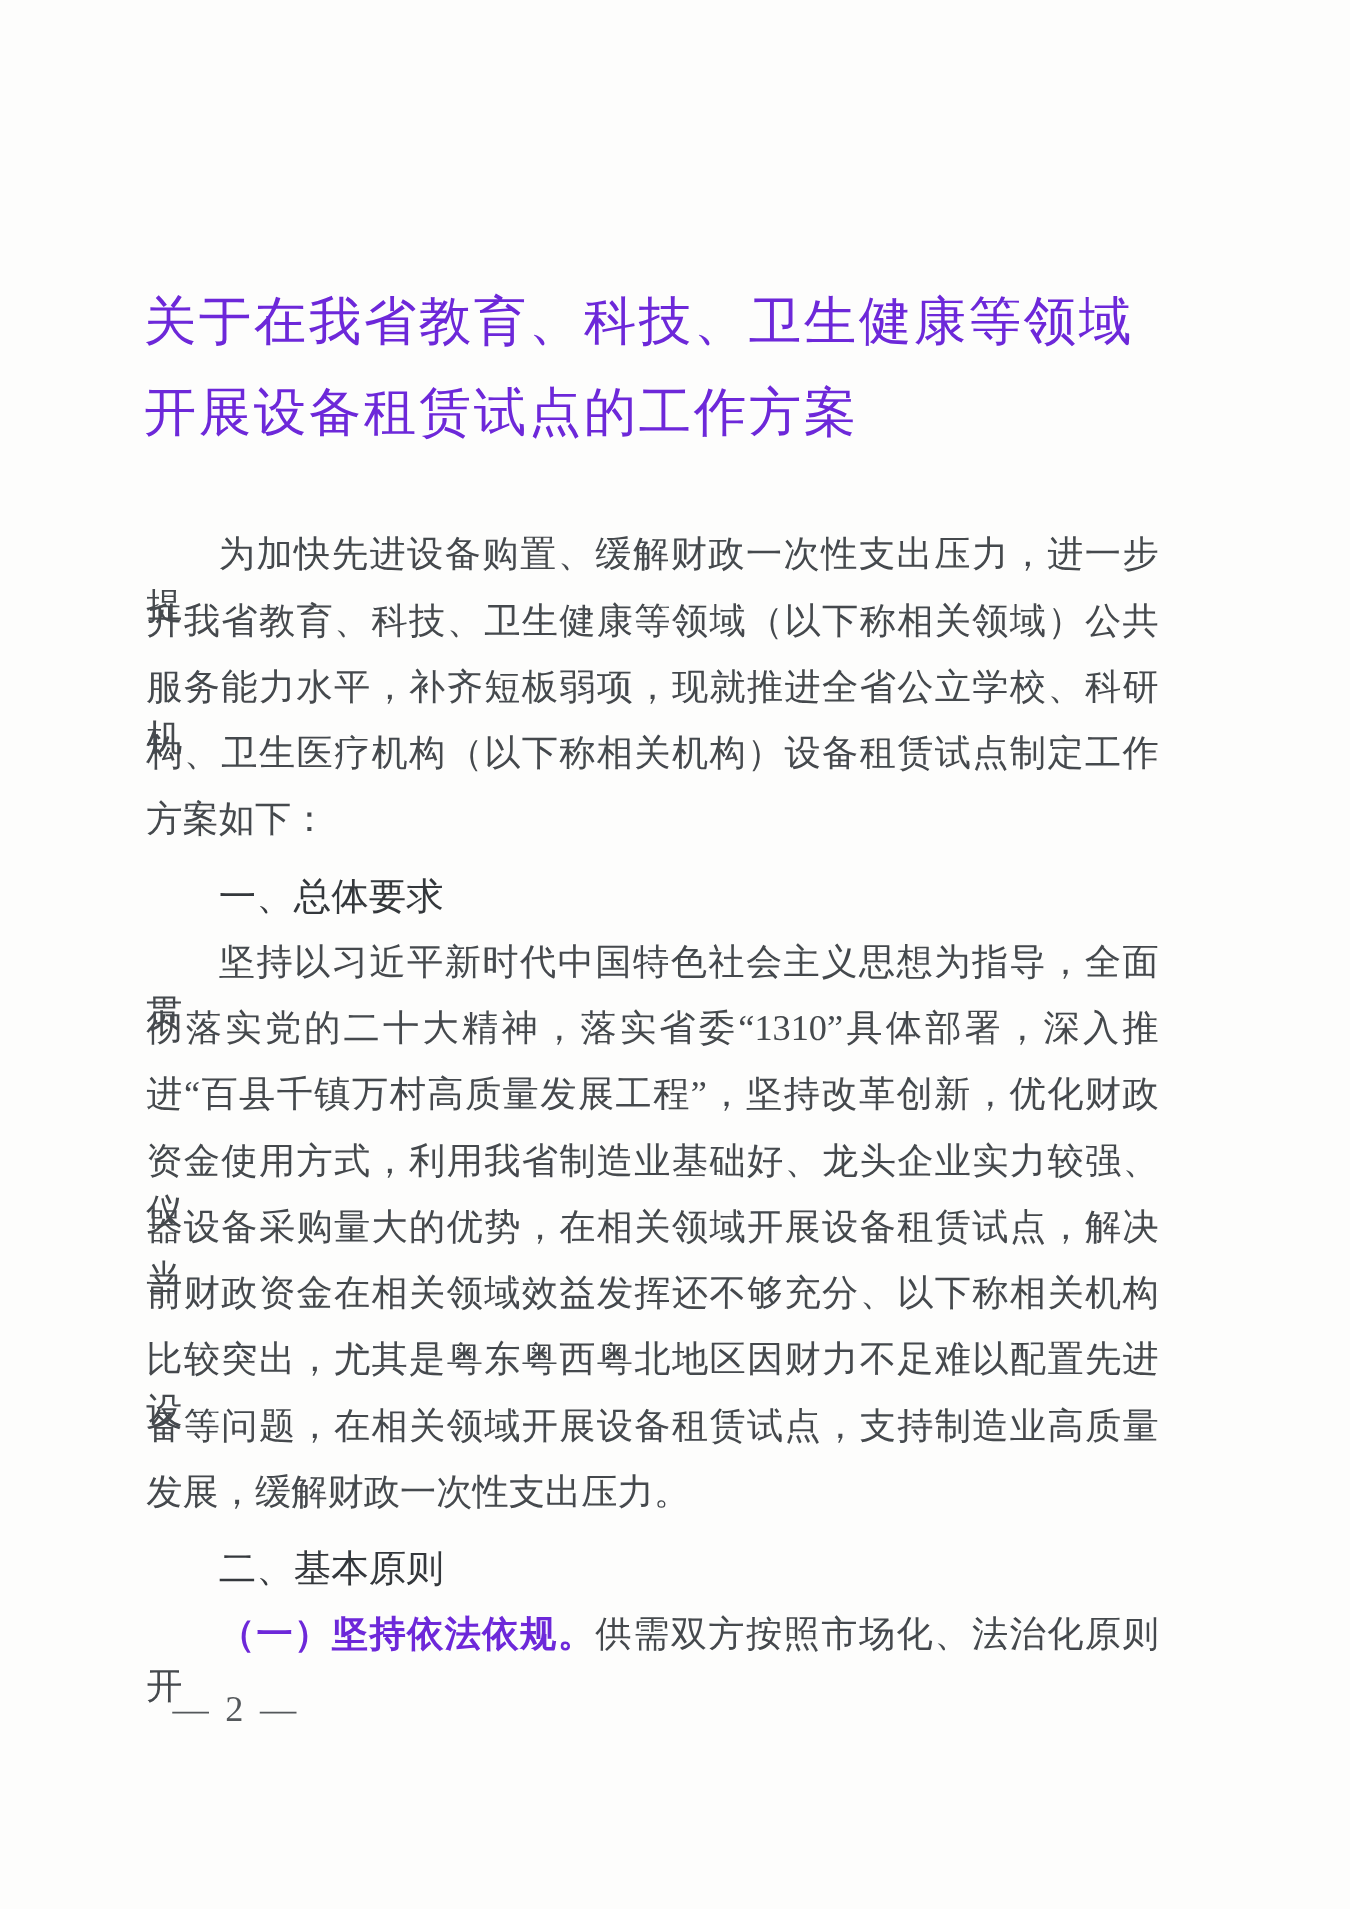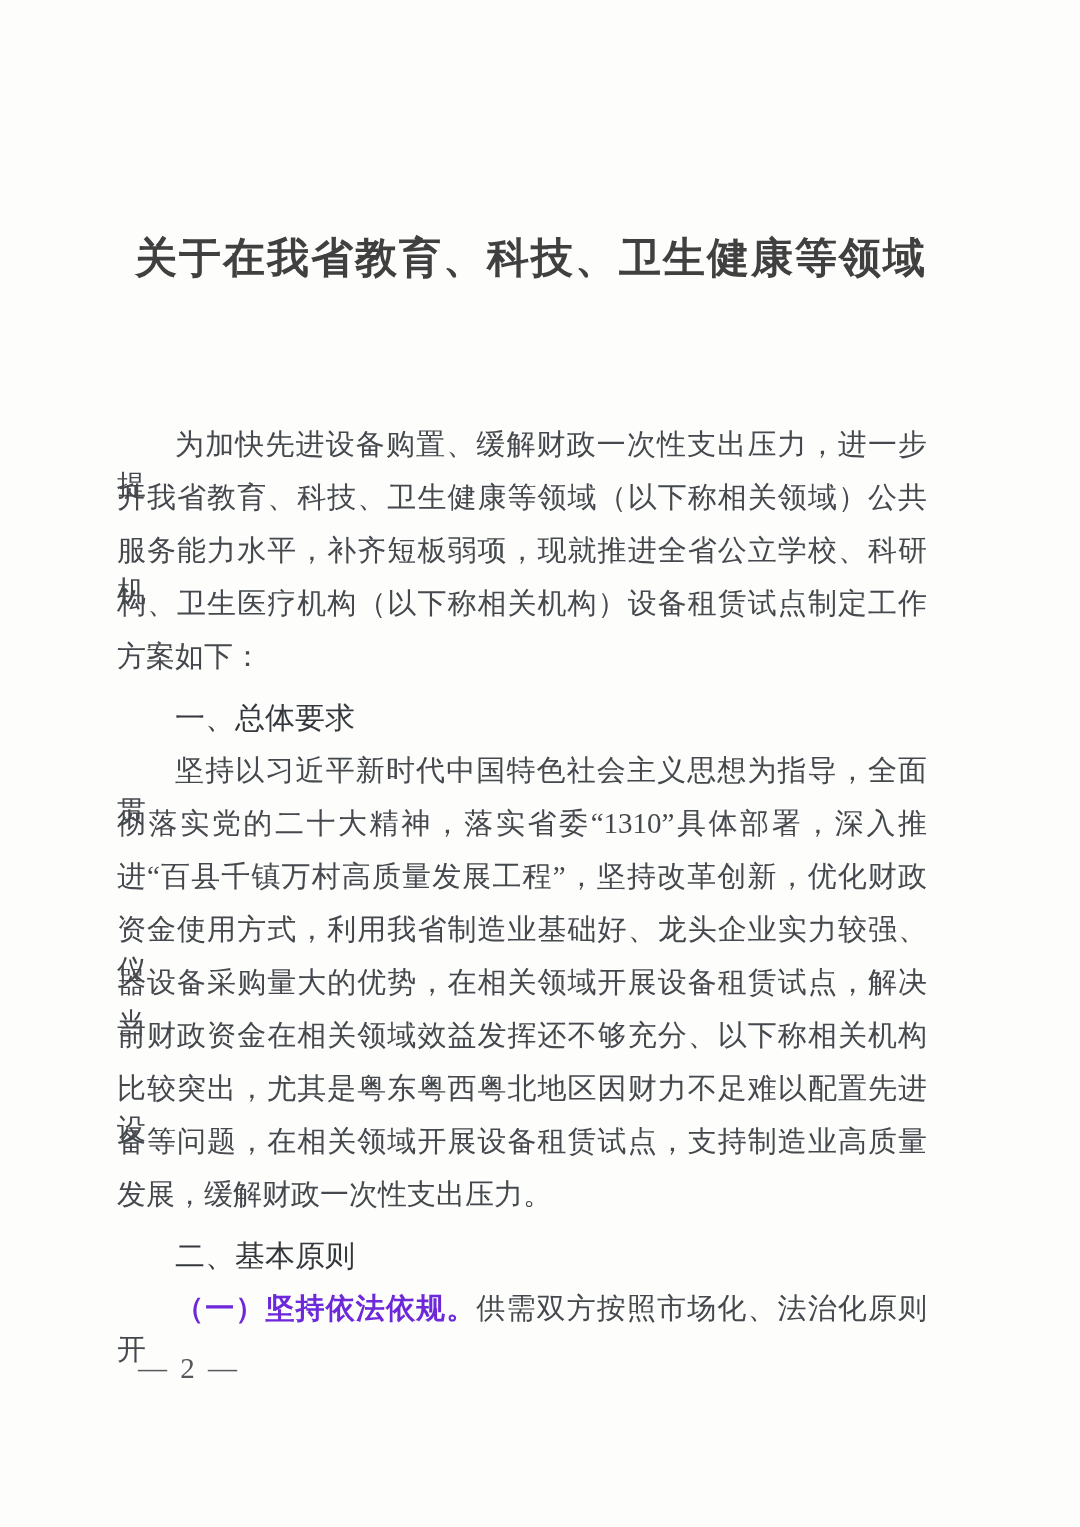--- a/index.html
+++ b/index.html
@@ -15,26 +15,26 @@
     width: 1080px;
     height: 1527px;
     background: #fdfdfc;
     font-family: "Liberation Serif", serif;
   }
   .title-block {
     position: absolute;
     top: 222px;
     left: 115px;
     width: 812px;
-    text-align: right;
-    font-weight: 700;
+    text-align: left;
+    font-weight: 400;
     font-size: 42px;
     line-height: 73px;
     letter-spacing: 2px;
-    color: #404040;
+    color: #6d28d9;
     font-family: "Liberation Serif", "DejaVu Serif", serif;
   }
   .doc-body {
     position: absolute;
     top: 424px;
     left: 117px;
     width: 810px;
     font-size: 29px;
     color: #45494d;
     font-family: "Liberation Serif", "DejaVu Serif", serif;
@@ -71,20 +71,21 @@
     font-family: "Liberation Serif", "DejaVu Serif", serif;
   }
 </style>
 </head>
 <body>
 
 <div class="page">
 
   <div class="title-block">
     <div>关于在我省教育、科技、卫生健康等领域</div>
+    <div>开展设备租赁试点的工作方案</div>
   </div>
 
   <div class="doc-body" id="doc-body">
       <div class="line first">为加快先进设备购置、缓解财政一次性支出压力，进一步提</div>
       <div class="line mid">升我省教育、科技、卫生健康等领域（以下称相关领域）公共</div>
       <div class="line mid">服务能力水平，补齐短板弱项，现就推进全省公立学校、科研机</div>
       <div class="line mid">构、卫生医疗机构（以下称相关机构）设备租赁试点制定工作</div>
       <div class="line end">方案如下：</div>
       <div class="line heading">一、总体要求</div>
       <div class="line first">坚持以习近平新时代中国特色社会主义思想为指导，全面贯</div>

